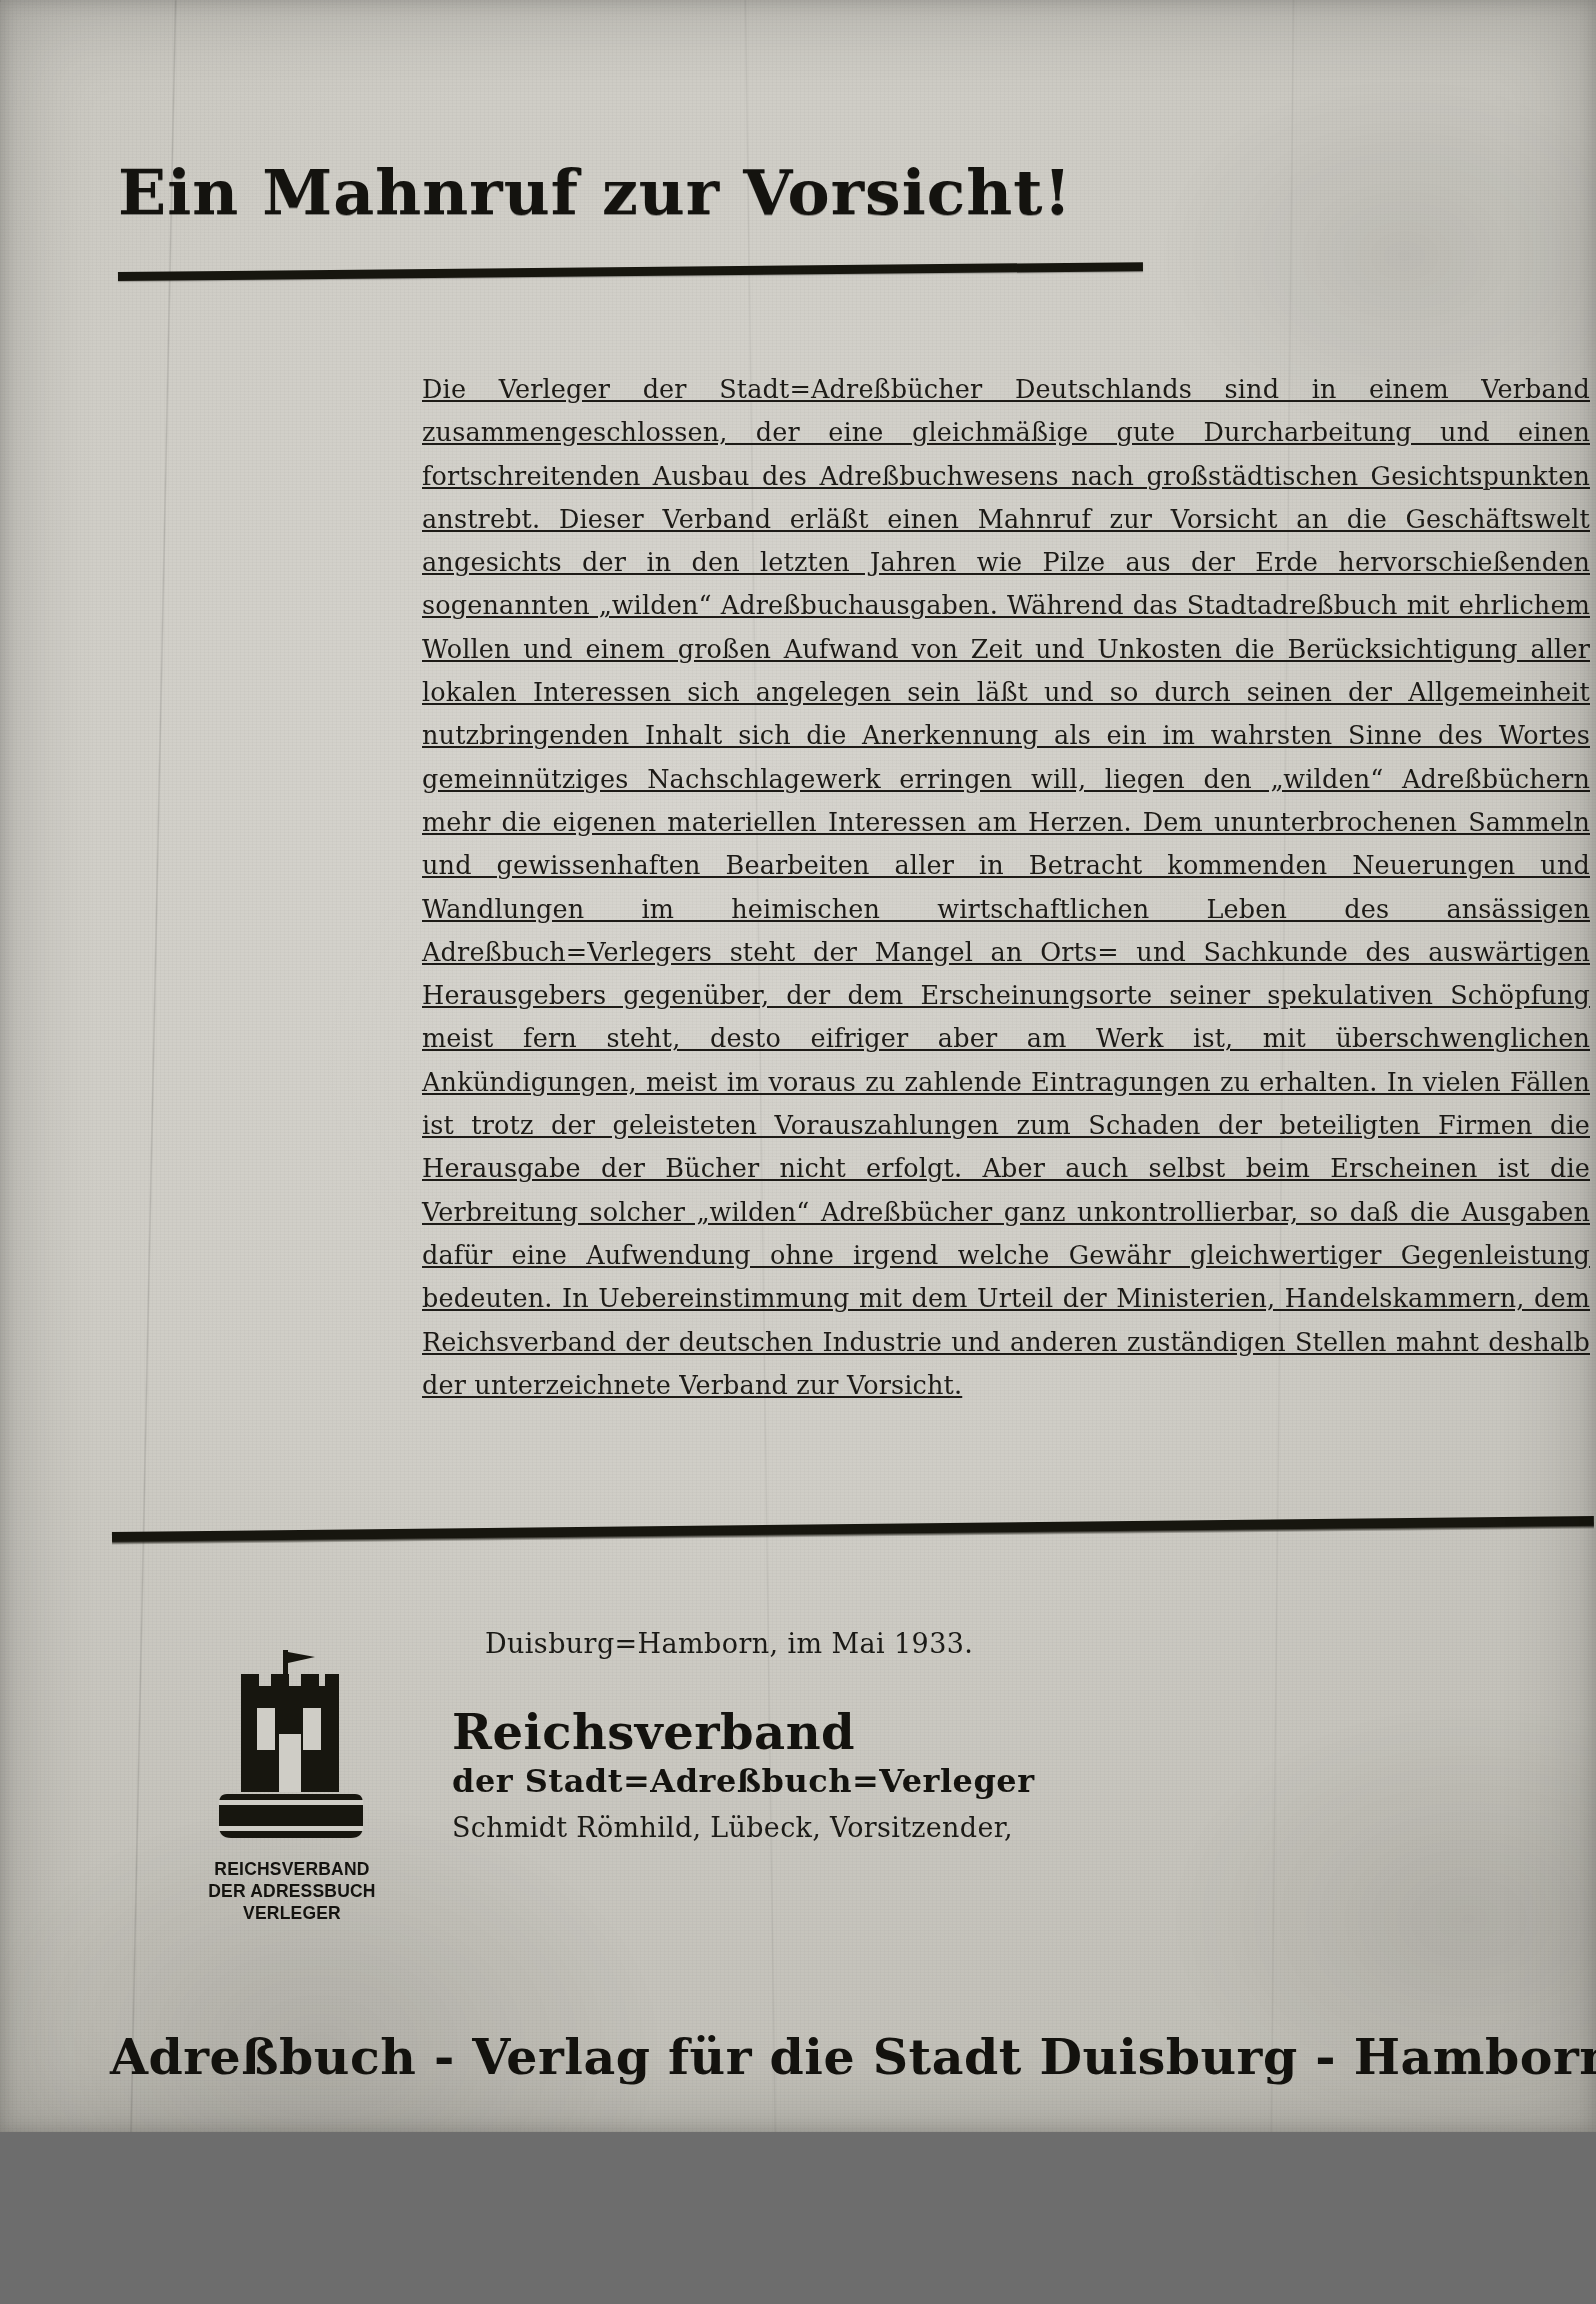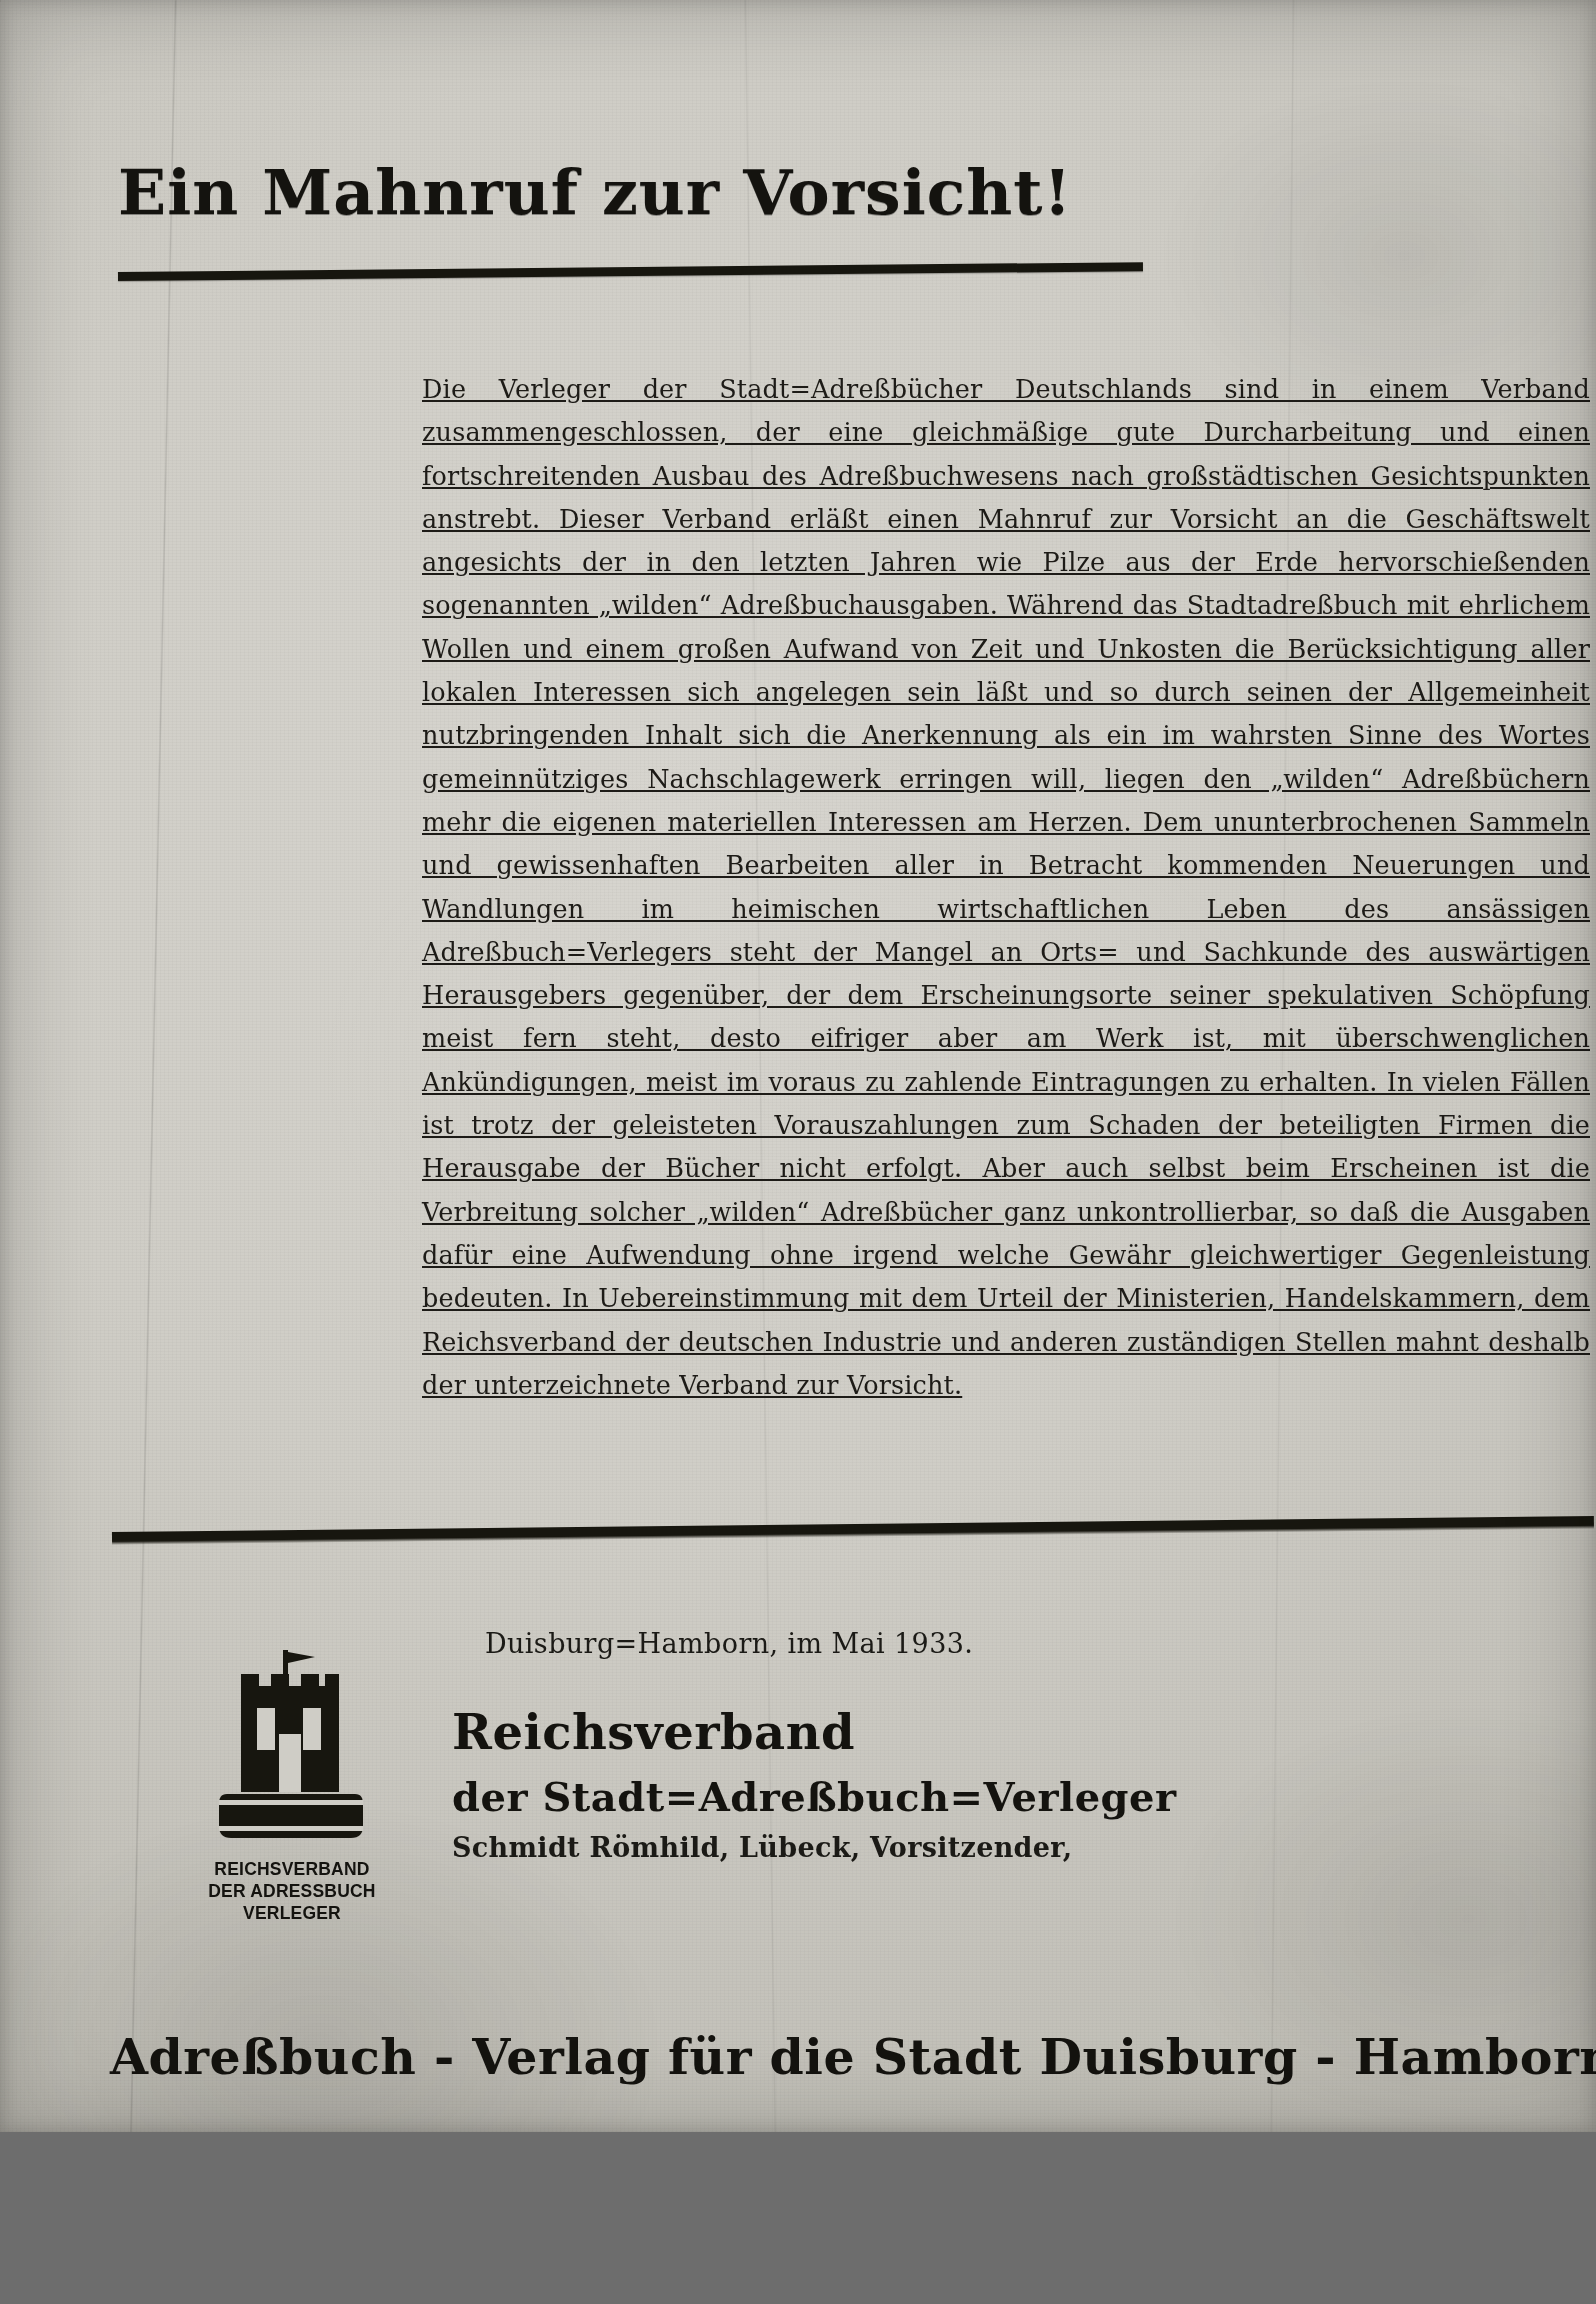--- a/index.html
+++ b/index.html
@@ -154,28 +154,27 @@
     width: 1140px;
   }
   .sig-l1, .sig-l2 {
     font-family: "DejaVu Serif", serif;
     font-weight: 700;
     color: #14130f;
     letter-spacing: .5px;
     line-height: 1.12;
   }
   .sig-l1 { font-size: 48px; }
-  .sig-l2 { font-size: 40px; margin-top: 15px; }
+  .sig-l2 { font-size: 32px; margin-top: 4px; }
   .sig-name {
     margin-top: 12px;
     font-family: "DejaVu Serif", serif;
     font-size: 27px;
     color: #1b1a16;
     letter-spacing: .3px;
-    font-weight: bold;
   }
   .sig-member {
     margin-top: 26px;
     font-family: "DejaVu Serif", serif;
     font-size: 27px;
     color: #1b1a16;
     letter-spacing: .3px;
   }
 
   .publisher {

